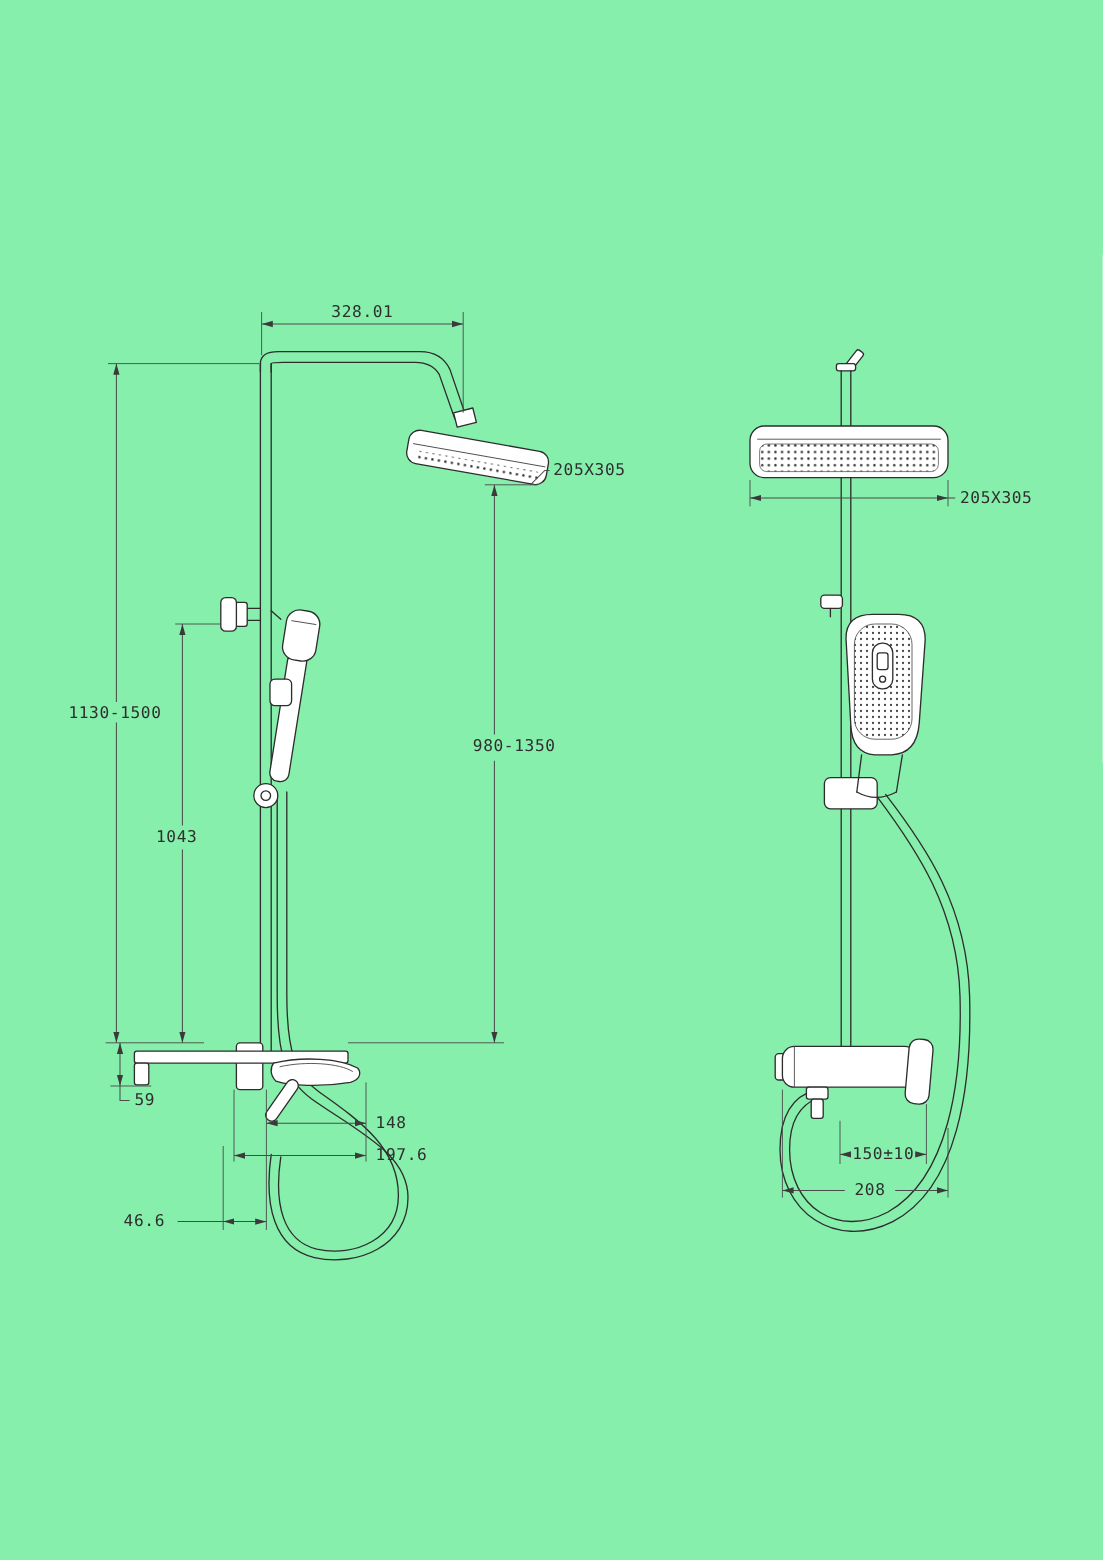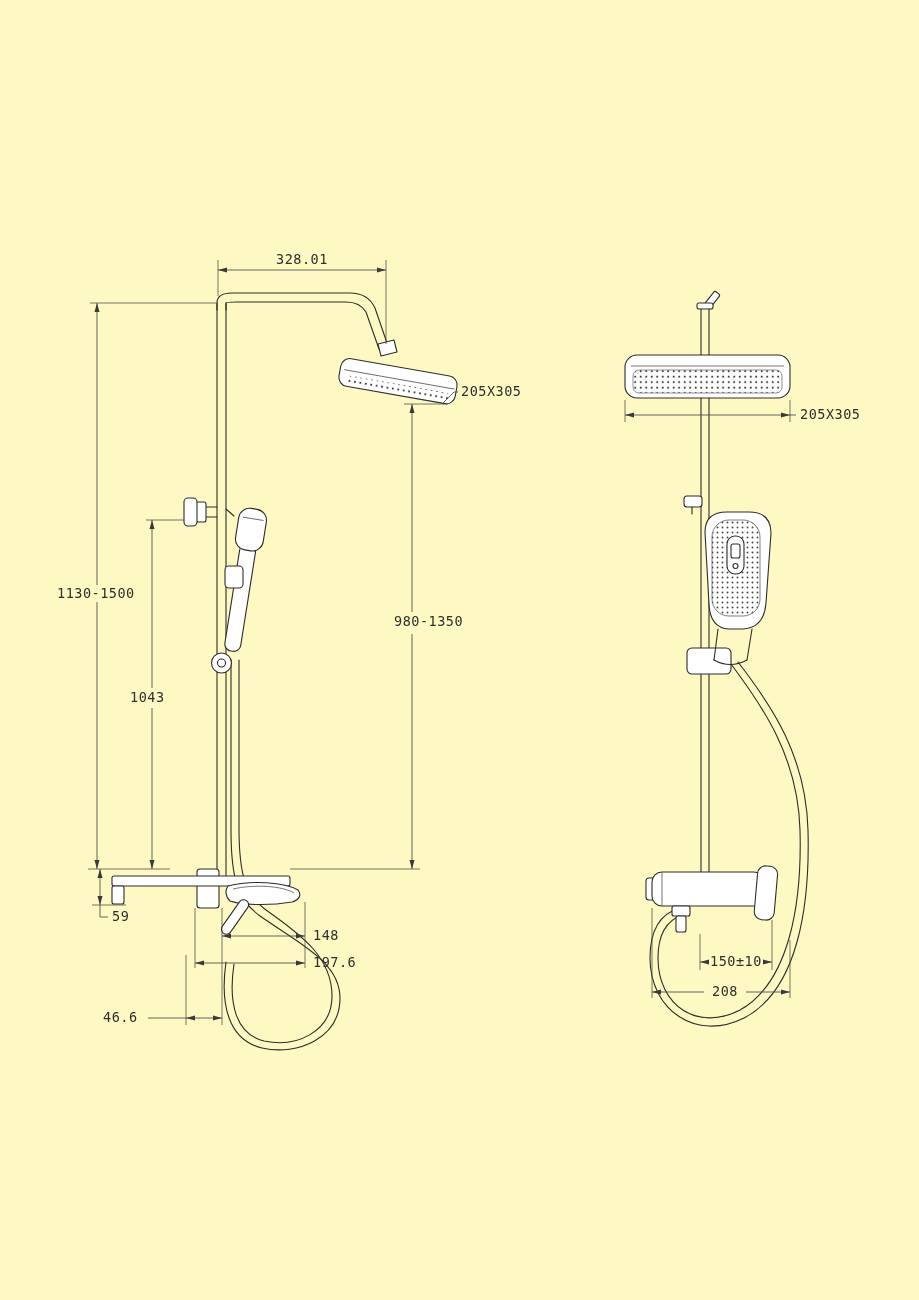--- a/index.html
+++ b/index.html
@@ -1,16 +1,16 @@
 <!DOCTYPE html>
 <html><head>
 <meta charset="utf-8">
 <style>
   html,body{margin:0;padding:0;background:#ffffff;}
-  .canvas{position:relative;width:919px;height:1300px;background:#fef9c3;overflow:hidden;}
+  .canvas{position:relative;width:919px;height:1300px;background:#86efac;overflow:hidden;}
   svg{position:absolute;left:0;top:0;}
   .ln{fill:none;stroke:#2d2d2d;stroke-width:1.1;stroke-linejoin:round;stroke-linecap:round;}
   .fw{fill:#ffffff;stroke:#2d2d2d;stroke-width:1.1;stroke-linejoin:round;}
   .thin{fill:none;stroke:#4a4a4a;stroke-width:0.75;}
   .dim{fill:none;stroke:#4a4a4a;stroke-width:0.85;}
   text.dimtext{font:13.5px "DejaVu Sans Mono", monospace;fill:#2f2f2f;letter-spacing:0.5px;}
 </style>
 </head>
 <body>
 

